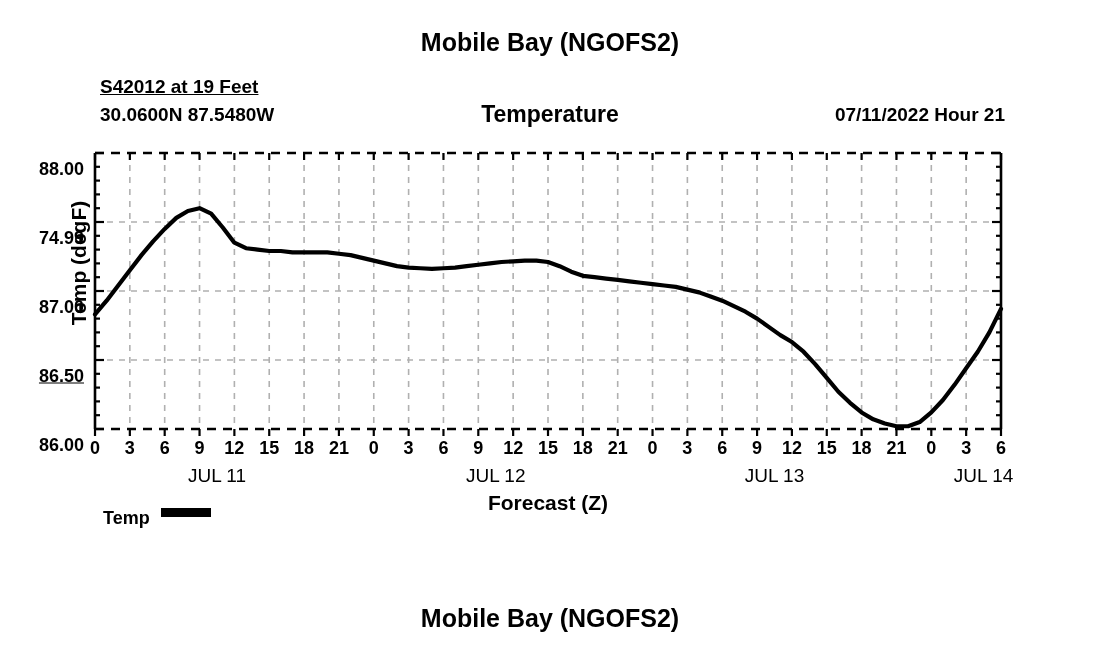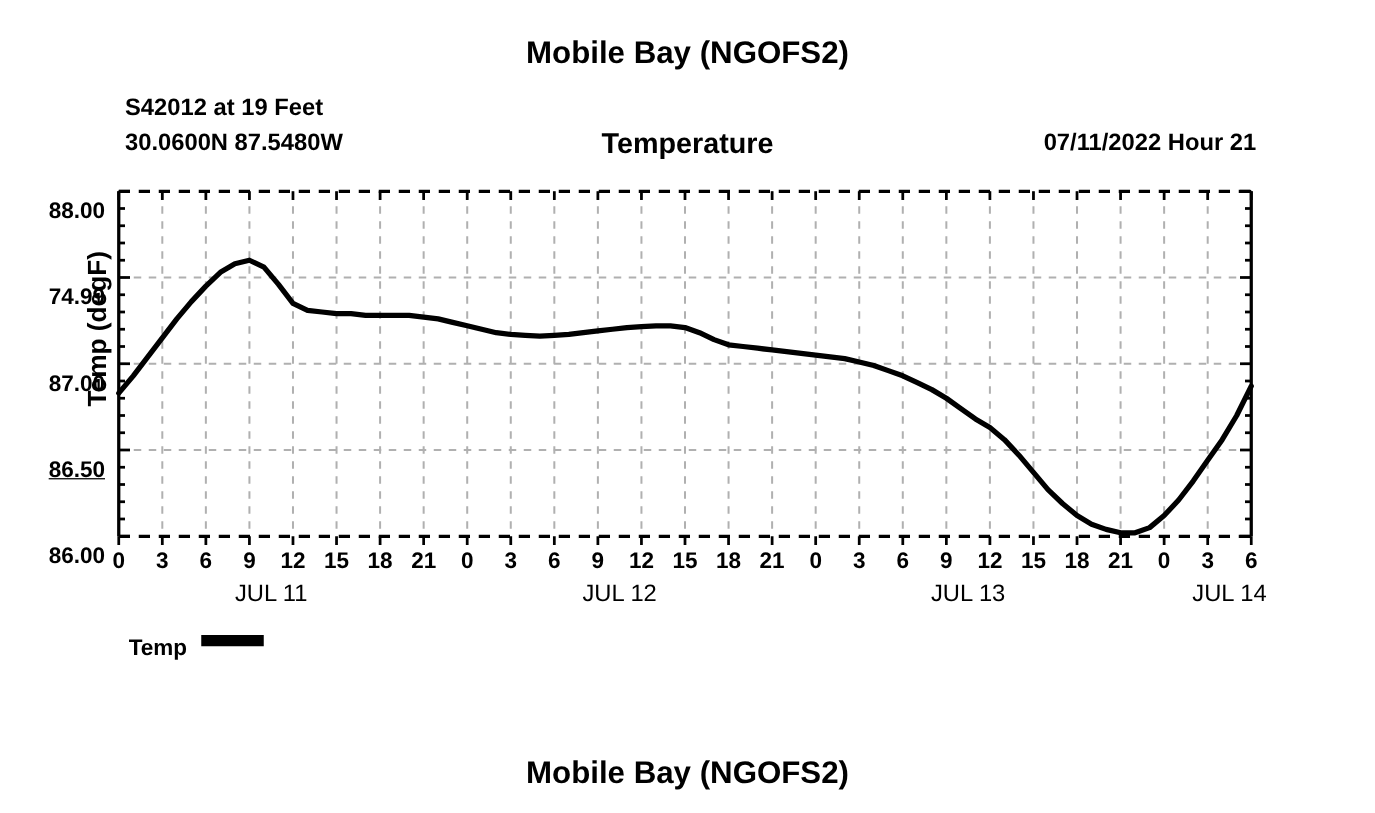--- a/index.html
+++ b/index.html
@@ -33,20 +33,21 @@
     text-align: center;
     font-size: 25px;
     font-weight: bold;
   }
   .station-line1 {
     position: absolute;
     left: 100px;
     top: 76px;
     font-size: 19px;
     font-weight: bold;
+    text-decoration: underline;
   }
   .station-line2 {
     position: absolute;
     left: 100px;
     top: 104px;
     font-size: 19px;
     font-weight: bold;
   }
   .subtitle-center {
     position: absolute;
@@ -330,20 +331,21 @@
       <div class="xtick-label" style="left: 836.308px;">0</div>
       <div class="xtick-label" style="left: 871.154px;">3</div>
       <div class="xtick-label" style="left: 906px;">6</div>
     </div>
   <div id="dayday-layer">
       <div class="daylabel" style="left: 121.962px;">JUL 11</div>
       <div class="daylabel" style="left: 400.731px;">JUL 12</div>
       <div class="daylabel" style="left: 679.5px;">JUL 13</div>
       <div class="daylabel" style="left: 888.577px;">JUL 14</div>
     </div>
+  <div class="xaxis-title">Forecast (Z)</div>
 </div>
 
 <div class="legend">
   <span class="legend-text">Temp</span>
   <span class="legend-swatch"></span>
 </div>
 
 <div class="title-bottom">Mobile Bay (NGOFS2)</div>
 
 </body></html>

